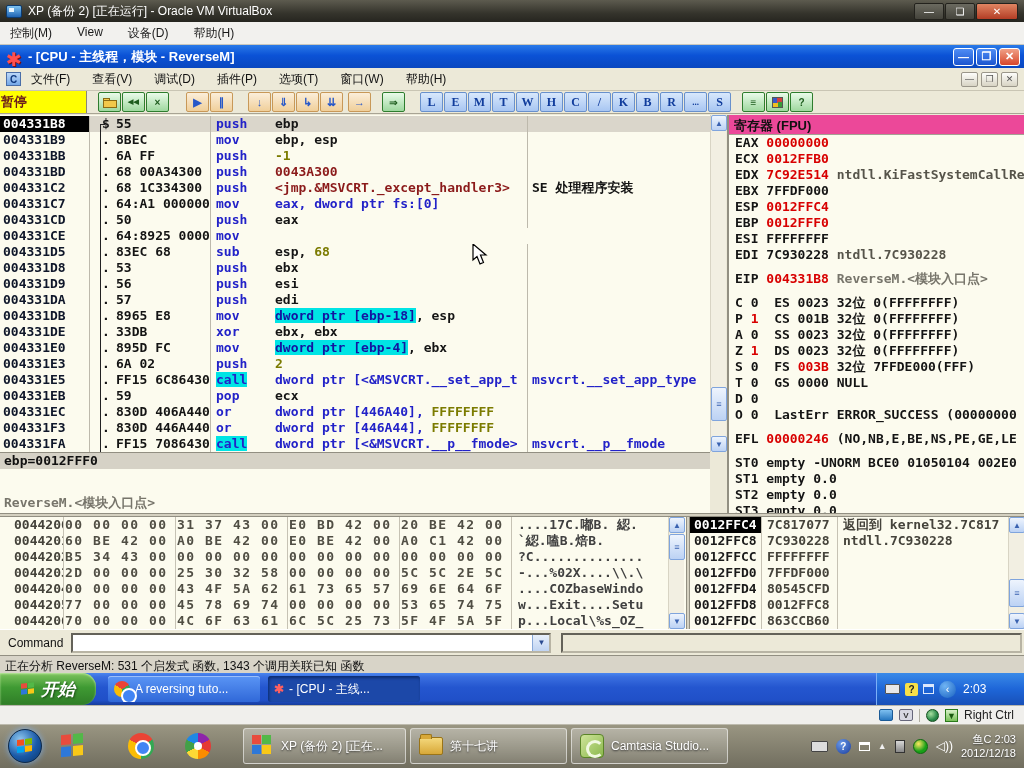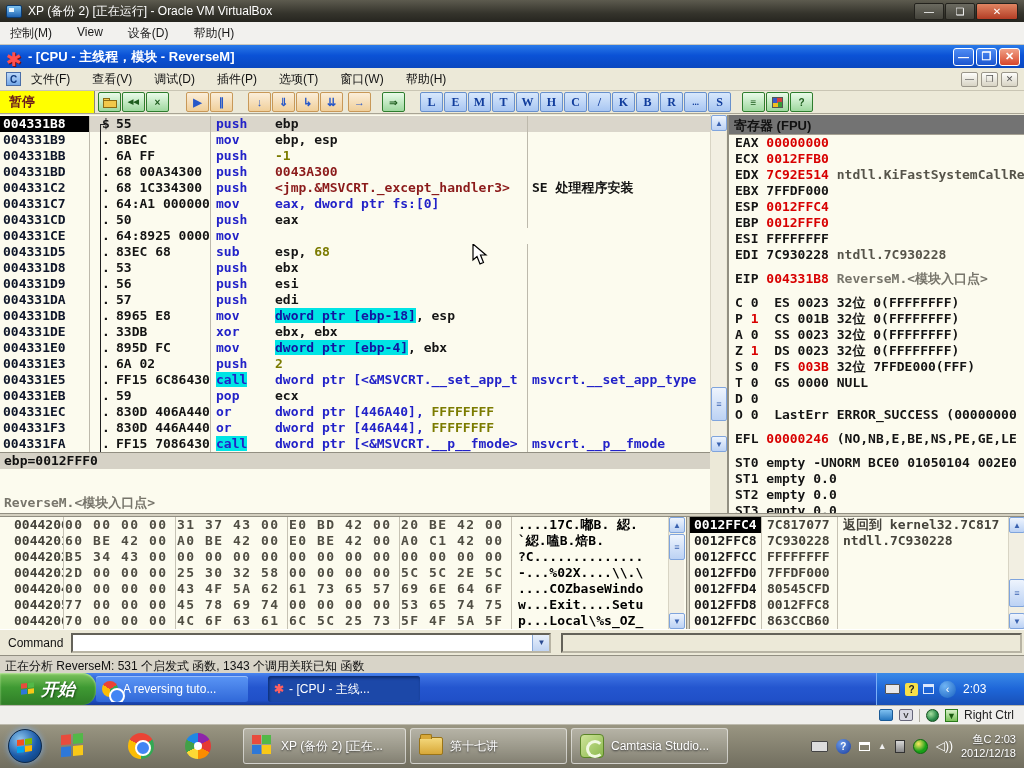--- a/index.html
+++ b/index.html
@@ -24,21 +24,21 @@
 .xpbtn{width:21px;height:18px;border-radius:3px;border:1px solid #fff;display:flex;align-items:center;justify-content:center;color:#fff;font-size:11px;background:linear-gradient(#4f8df5,#1b55cf)}
 .xpbtn.close{background:linear-gradient(#f0a086,#d8472b)}
 .olly-menubar{position:absolute;left:0;top:68px;width:1024px;height:23px;background:#ECE9D8;border-bottom:1px solid #c9c5b4;display:flex;align-items:center;font-size:12px;color:#111;padding:0 6px}
 .cpu-child-icon{width:15px;height:14px;background:linear-gradient(#bcd8f8,#74a8e8);border:1px solid #4a6ea8;color:#103a80;font-size:10px;font-weight:bold;display:flex;align-items:center;justify-content:center;margin-right:10px}
 .olly-menu-item{margin-right:22px}
 .mdi-btns{margin-left:auto;display:flex;gap:3px}
 .mdibtn{width:17px;height:15px;background:linear-gradient(#fdfdfa,#d8d4c4);border:1px solid #9a968a;border-radius:2px;font-size:9px;color:#555;display:flex;align-items:center;justify-content:center}
 
 
 .olly-toolbar{position:absolute;left:0;top:91px;width:1024px;height:23px;background:#ECE9D8;border-bottom:1px solid #a8a494}
-.state-badge{position:absolute;left:0;top:0;width:95px;height:22px;background:#FFFF00;color:#6b1c1c;font-weight:bold;font-size:13px;line-height:22px;padding-left:9px;border-right:1px solid #8a8678}
+.state-badge{position:absolute;left:0;top:0;width:87px;height:22px;background:#FFFF00;color:#6b1c1c;font-weight:bold;font-size:13px;line-height:22px;padding-left:1px;border-right:1px solid #8a8678}
 .tbtn{position:absolute;top:1px;width:23px;height:20px;border-radius:2px;display:flex;align-items:center;justify-content:center;font-weight:bold}
 .tb-green{background:linear-gradient(#eafbea,#9ed89e);border:1px solid #2e7d2e;color:#1d5c1d;font-size:10px}
 .tb-tan{background:linear-gradient(#fbeeda,#f0cf9a);border:1px solid #c89858;color:#2858c8;font-size:11px}
 .tb-letter{background:linear-gradient(#d8e8fc,#a8c6f2);border:1px solid #6890cc;color:#103c9c;font-size:12px;font-family:"Liberation Serif",serif}
 .tb-folder{position:relative}
 .tb-folder .f1{position:absolute;left:4px;top:7px;width:14px;height:8px;background:#f2c84b;border:1px solid #8a6a14}
 .tb-folder .f2{position:absolute;left:4px;top:5px;width:7px;height:3px;background:#f2c84b;border:1px solid #8a6a14}
 .swatch{width:11px;height:11px;background:conic-gradient(#d44040 0 25%,#3a9a3a 0 50%,#f0c020 0 75%,#3858c8 0 100%);border:1px solid #555}
 
 
@@ -58,30 +58,30 @@
 .c-k{color:#141414}.c-b{color:#2222C8}.c-dr{color:#8B1A1A}.c-y{color:#7B7B00}
 .c-r{color:#D80000}.c-n{color:#56544a}.c-g{color:#77756b}
 .c-hl{background:#00E4E4;color:#1414A0}
 .mn-hl{background:#00E4E4}
 
 .info-pane{position:absolute;left:0;top:452px;width:710px;height:61px;border-top:1px solid #928f82;overflow:hidden}
 .info-line1{height:16px;line-height:16px;background:#D6D2C6;padding-left:4px;color:#101010}
 .info-line2{position:absolute;left:4px;top:42px;height:16px;line-height:16px;color:#77756b}
 
 .regs-pane{position:absolute;left:727px;top:115px;width:297px;height:398px;border-left:2px solid #928f82;overflow:hidden}
-.regs-header{height:20px;background:#737373;border-bottom:1px solid #a5a193;font-weight:bold;font-size:13px;padding:2px 0 0 5px;color:#111}
+.regs-header{height:20px;background:#ec4899;border-bottom:1px solid #a5a193;font-weight:bold;font-size:13px;padding:2px 0 0 5px;color:#111}
 .reg-line{height:16px;line-height:16px;padding-left:6px;white-space:pre;overflow:hidden}
 .reg-gap{height:8px}
 
 .hsplit{position:absolute;left:0;top:513px;width:1024px;height:4px;background:#D4D0C0;border-top:1px solid #928f82;border-bottom:1px solid #928f82}
 .dump-pane{position:absolute;left:0;top:517px;width:686px;height:112px;overflow:hidden}
 .dump-row{display:flex;height:16px;line-height:16px;white-space:pre;overflow:hidden}
 .dump-addr{flex:none;width:64px;padding-left:14px;color:#44423a;border-right:1px solid #C6C2B4;overflow:hidden}
 .dump-hex{flex:none;width:112px;padding-left:1px;letter-spacing:1.5px;color:#504e44;border-right:1px solid #C6C2B4;overflow:hidden}
-.dump-ascii{flex:1;padding-left:6px;color:#000000;overflow:hidden}
+.dump-ascii{flex:1;padding-left:6px;color:#404040;overflow:hidden}
 .vsplit{position:absolute;left:686px;top:517px;width:4px;height:112px;background:#D4D0C0;border-left:1px solid #928f82;border-right:1px solid #928f82}
 .stack-pane{position:absolute;left:690px;top:517px;width:334px;height:112px;overflow:hidden}
 .stack-row{display:flex;height:16px;line-height:16px;white-space:pre;overflow:hidden}
 .stack-addr{flex:none;width:72px;padding-left:4px;color:#1a1a1a;border-right:1px solid #C6C2B4}
 .stack-addr.addr-sel{background:#000;color:#fff}
 .stack-val{flex:none;width:76px;padding-left:5px;color:#45433b;border-right:1px solid #C6C2B4}
 .stack-note{flex:1;padding-left:5px;color:#45433b;overflow:hidden}
 
 
 .sb{position:absolute;width:16px;background:#F2EFE2;border-left:1px solid #d8d4c4}
@@ -326,21 +326,21 @@
   <div class="xp-taskbar">
     <div class="xp-start">
       <span class="xp-flag">
           <i style="background:#e84c3d"></i>
           <i style="background:#52b848"></i>
           <i style="background:#2e78d8"></i>
           <i style="background:#f8c818"></i>
         </span>
       <span>开始</span>
     </div>
-    <span><div class="xp-task inactive" style="left: 96px; text-align: center;">
+    <span><div class="xp-task inactive" style="left: 108px; text-align: center;">
           <span class="ico-chrome" style="width: 16px; height: 16px;"></span>
           <span>A reversing tuto...</span>
         </div><div class="xp-task active" style="left: 268px;">
           <span style="color: rgb(255, 96, 96); font-weight: bold;">✱</span>
           <span>- [CPU -  主线...</span>
         </div></span>
     <div class="xp-tray">
       <span class="tray-kbd"></span>
       <span class="tray-help">?</span>
       <span class="tray-win"></span>

